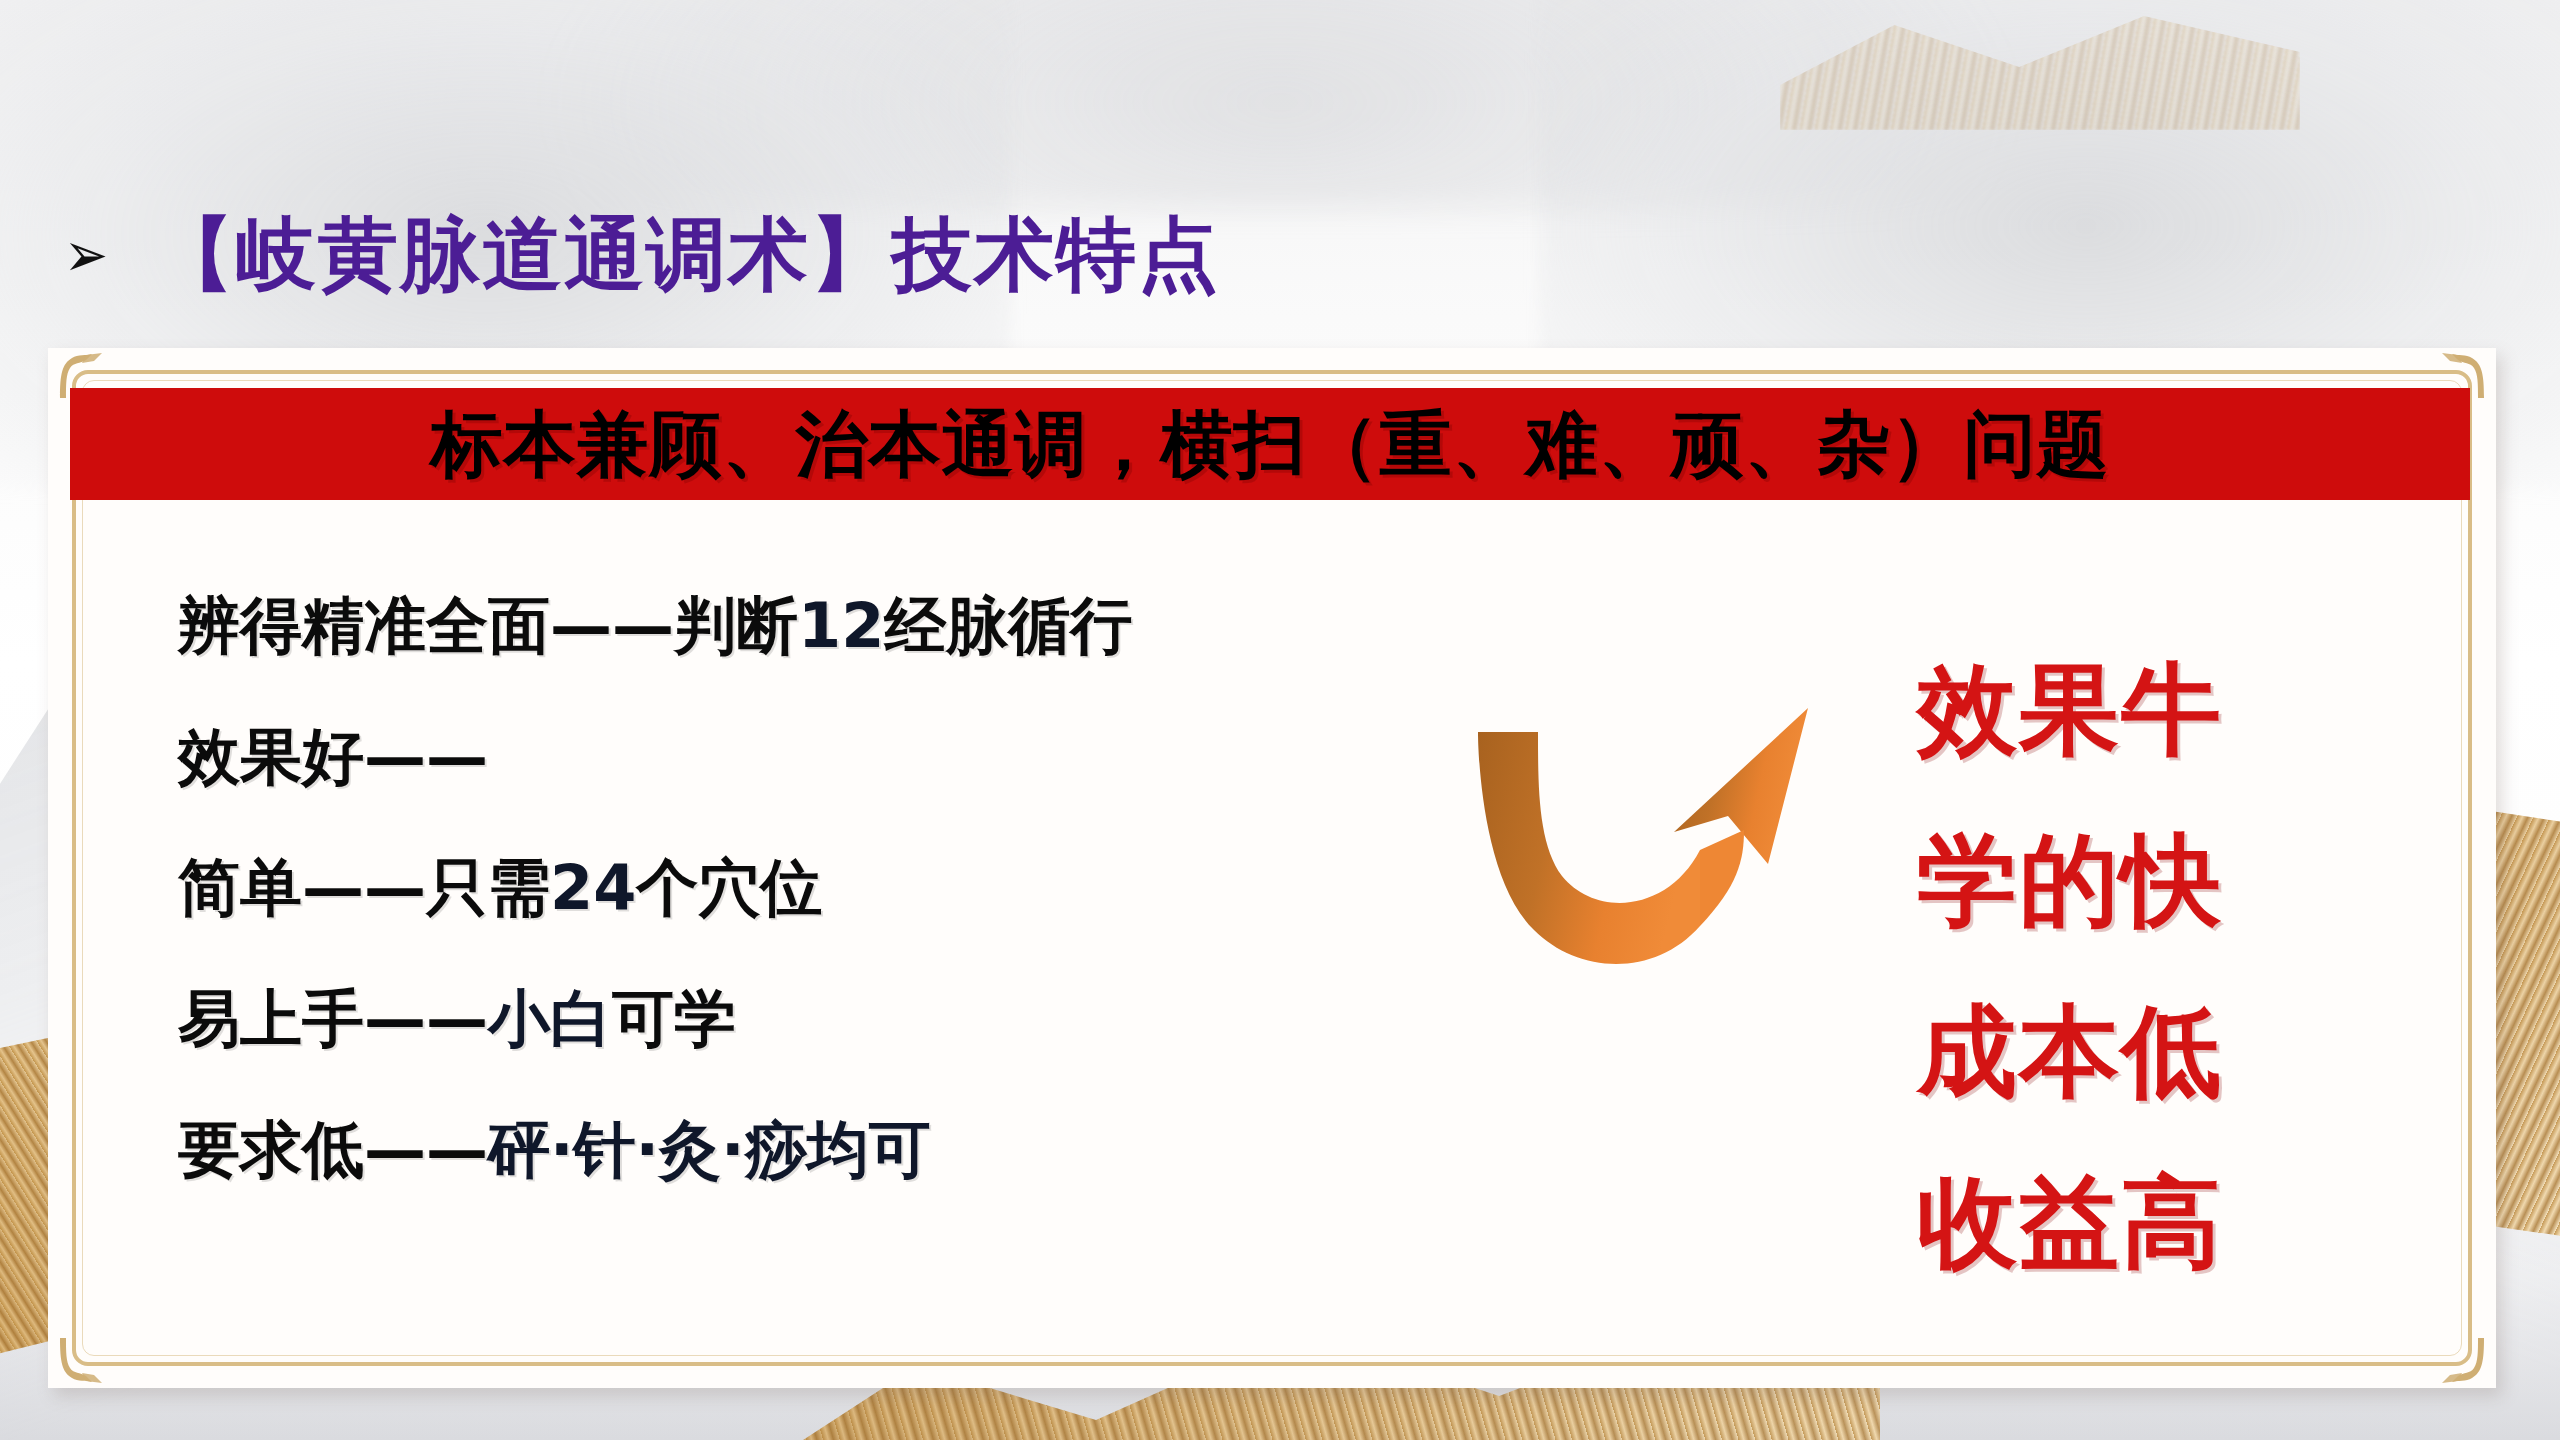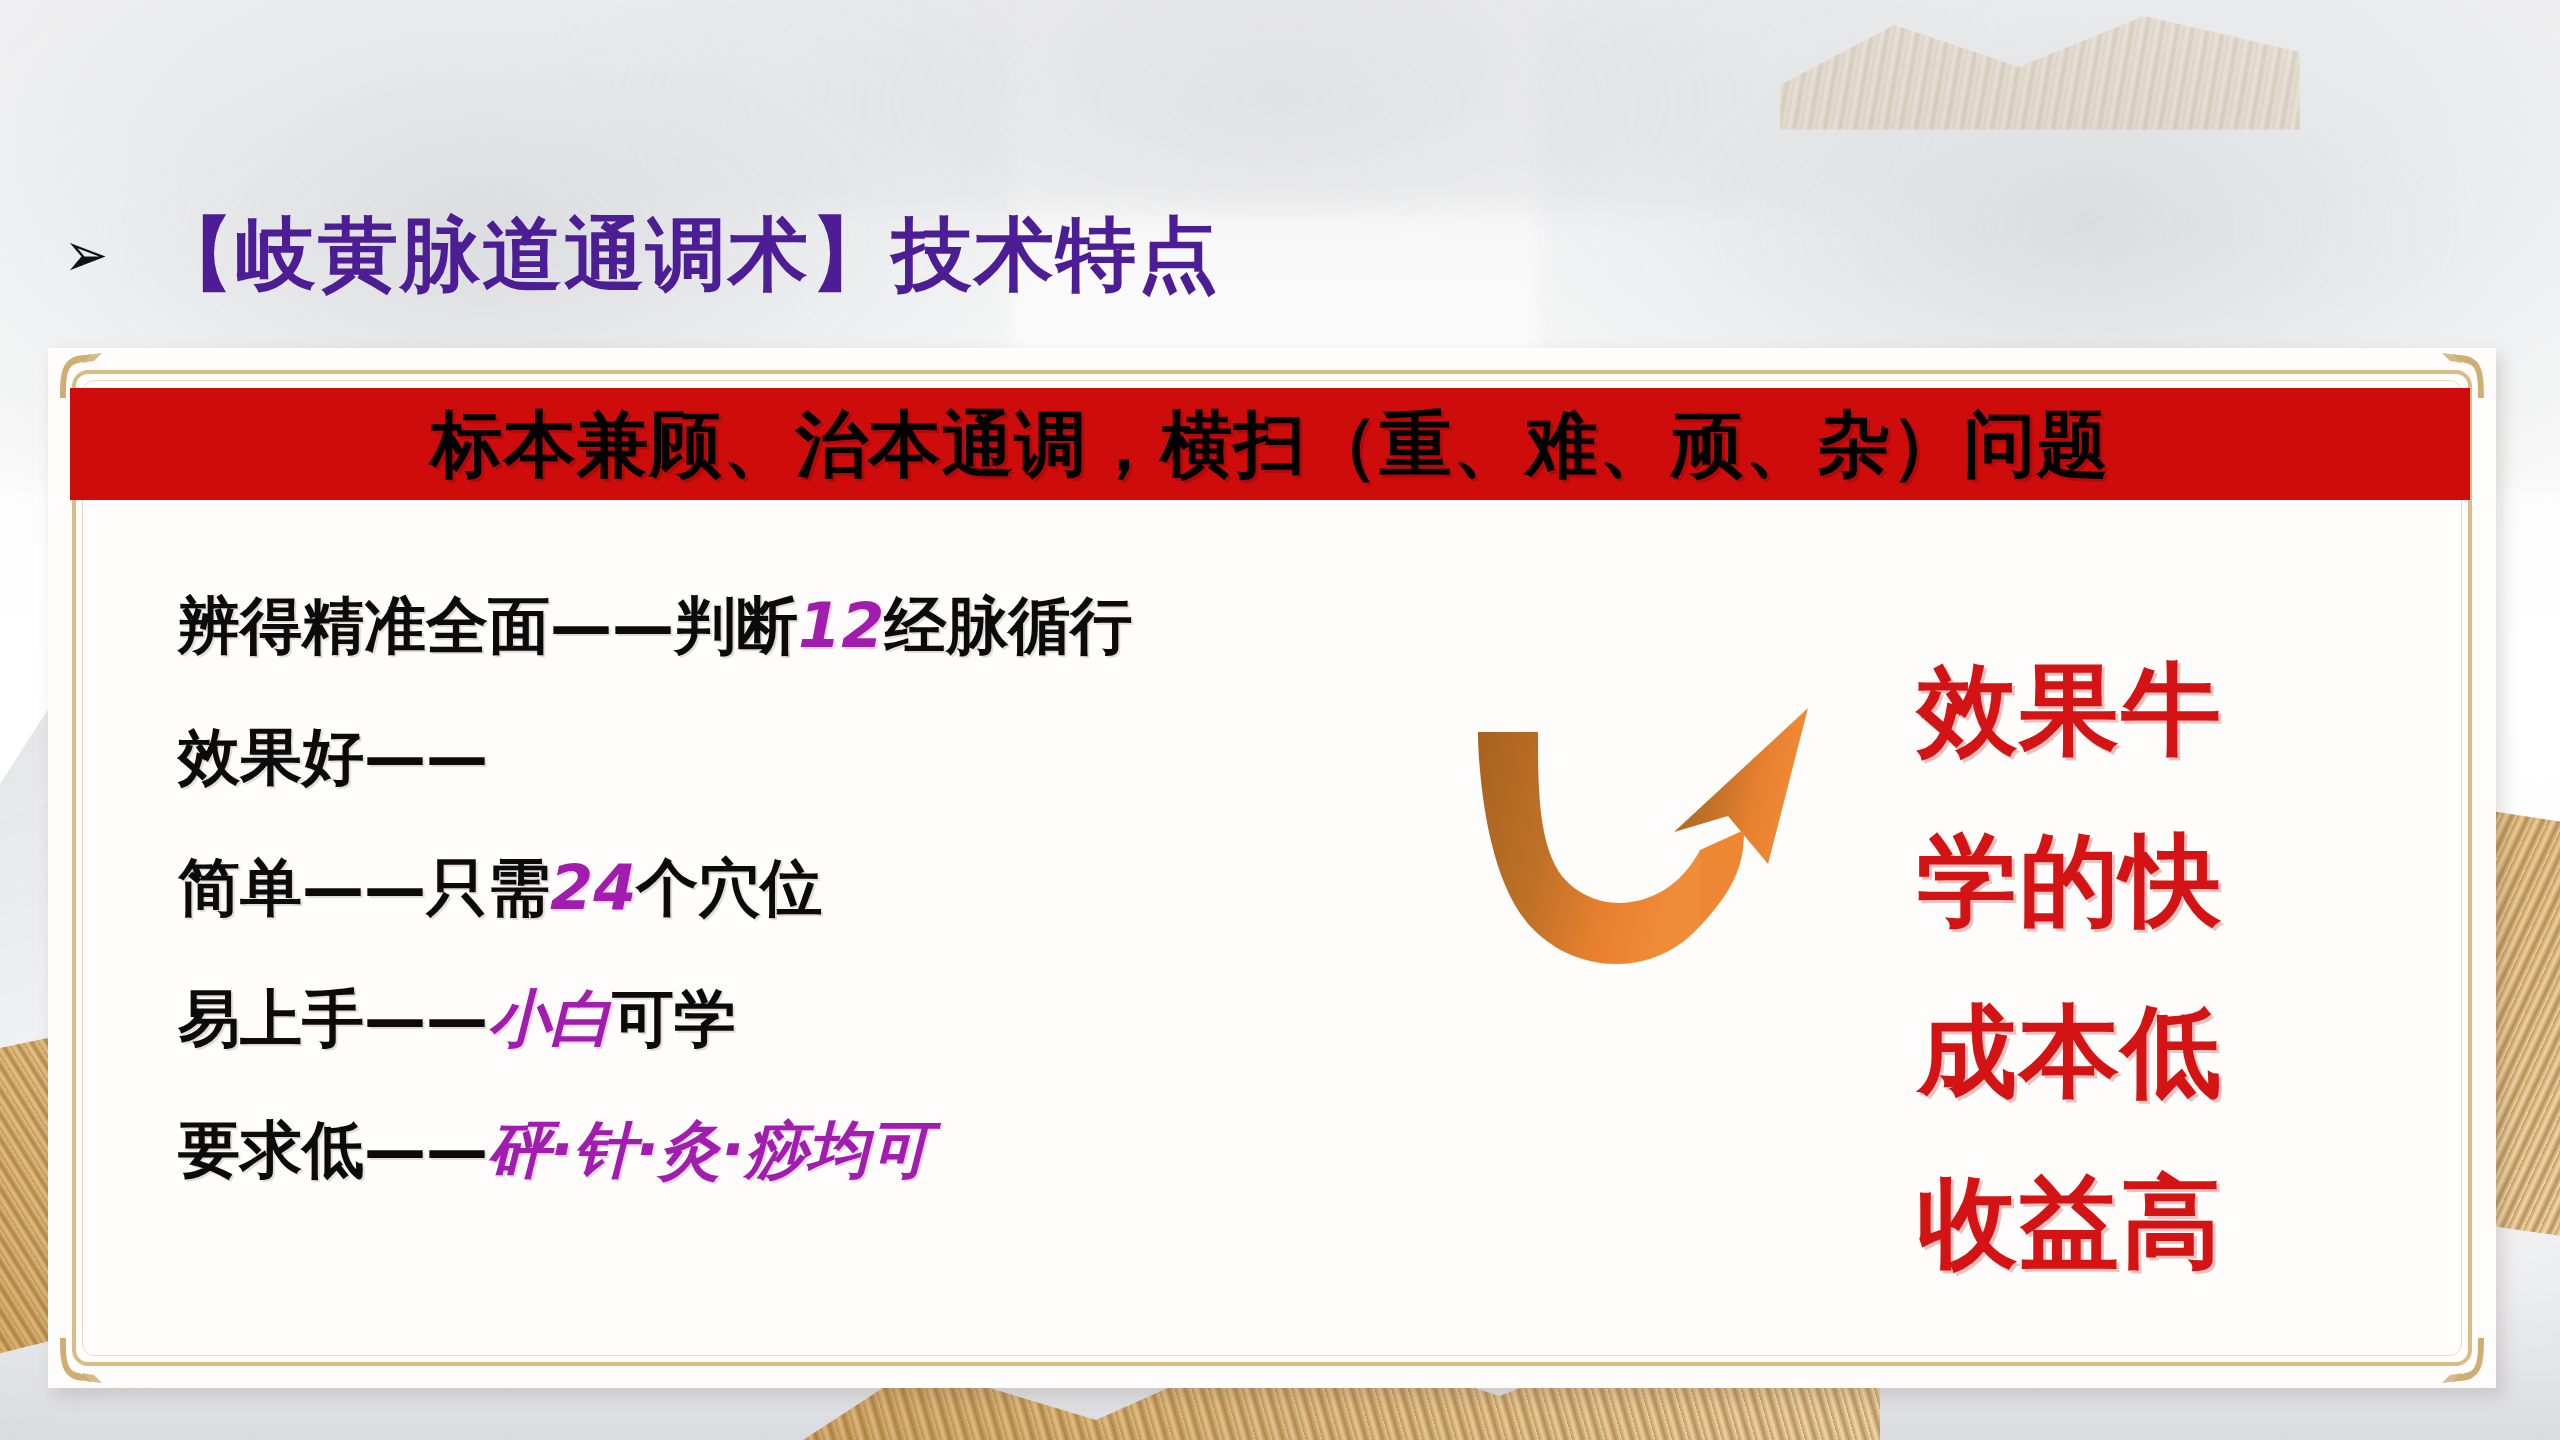--- a/index.html
+++ b/index.html
@@ -152,21 +152,21 @@
   }
   .feature-row{
     height:131px;display:flex;align-items:center;white-space:nowrap;
   }
   .feature-row span{
     font-size:62px;font-weight:bold;line-height:1;
     font-family:"DejaVu Sans","Liberation Sans",sans-serif;
     text-shadow:2px 2px 0 rgba(0,0,0,.12);
   }
   .t-dark{color:#0b0b0b;}
-  .t-red{color:#a21caf;font-style:italic;}
+  .t-red{color:#0f172a;}
 
   
   .arrow-wrap{
     position:absolute;left:1438px;top:690px;width:380px;height:330px;
   }
 
   
   .benefit-col{
     position:absolute;left:1860px;top:600px;width:420px;
     display:flex;flex-direction:column;align-items:center;

